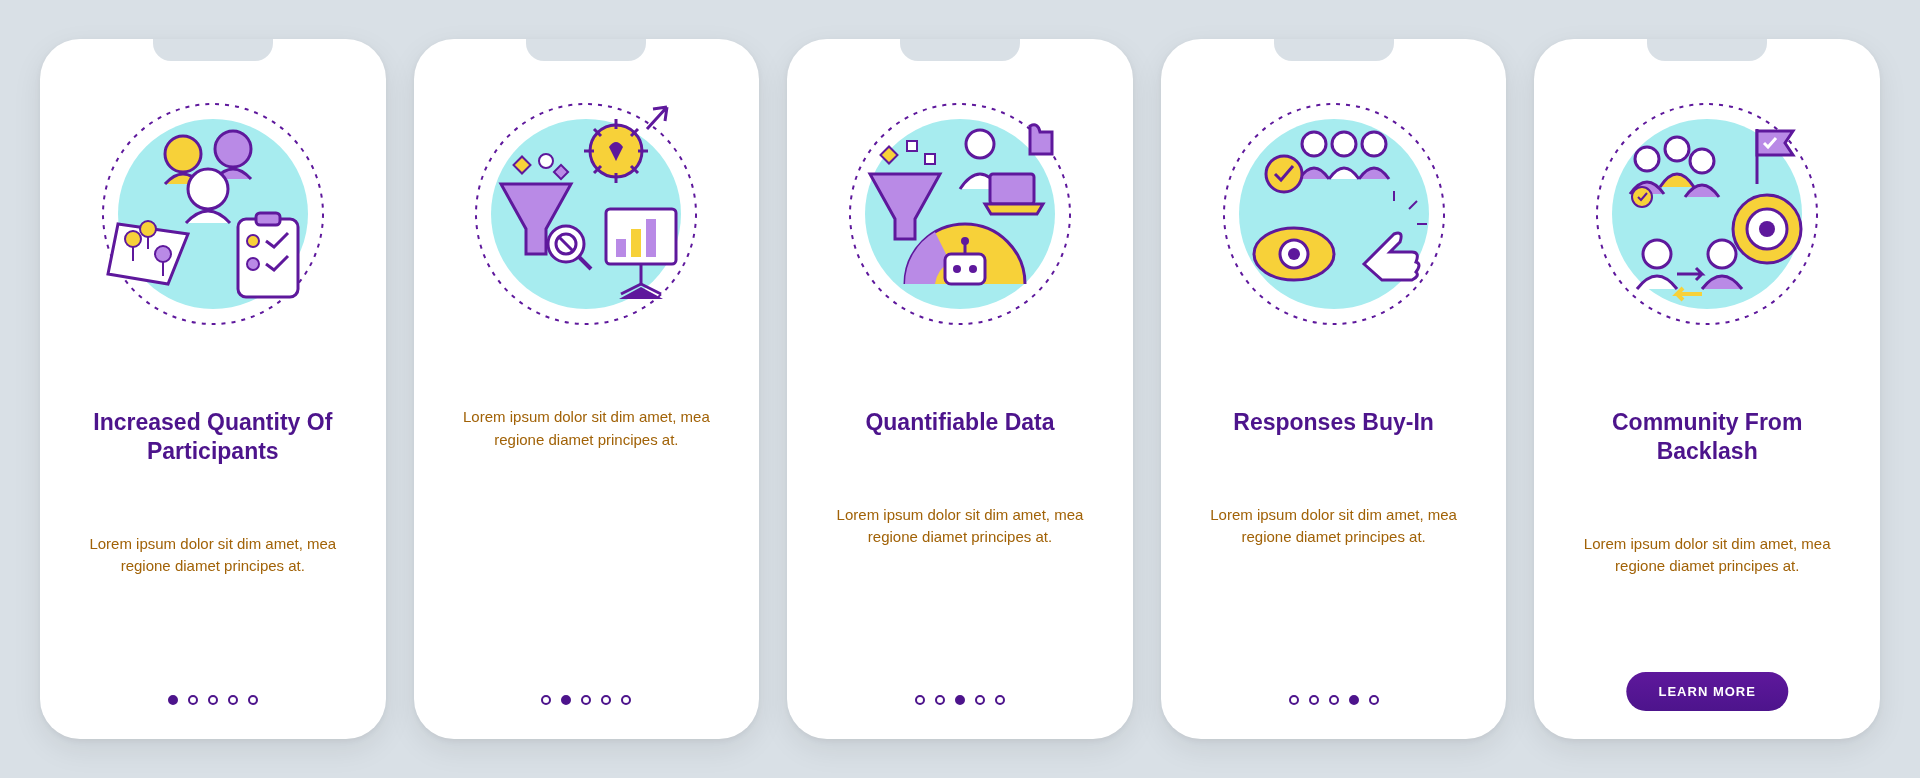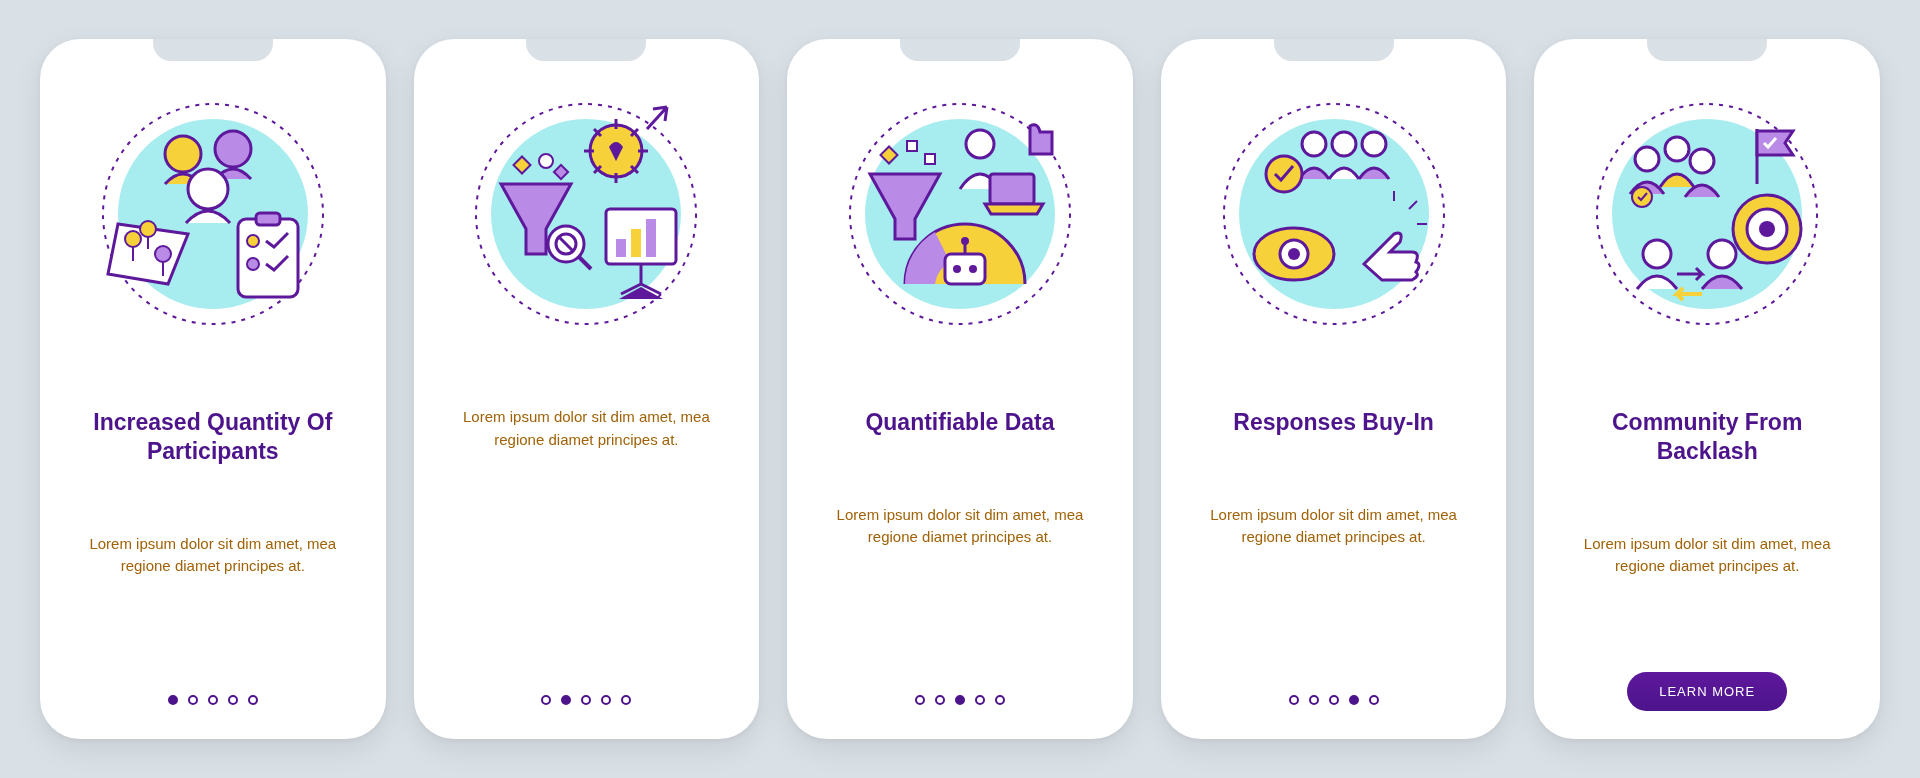--- a/index.html
+++ b/index.html
@@ -80,21 +80,21 @@
     background: transparent;
   }
   .dot.active {
     background: #4d148c;
   }
   .cta {
     background: linear-gradient(#5e189c, #4d148c);
     color: #fff;
     border: none;
     font-size: 13px;
-    font-weight: 400;
+    font-weight: 700;
     letter-spacing: 1px;
     padding: 12px 32px;
     border-radius: 30px;
     position: absolute;
     bottom: 28px;
     left: 50%;
     transform: translateX(-50%);
     cursor: pointer;
   }
 </style>

